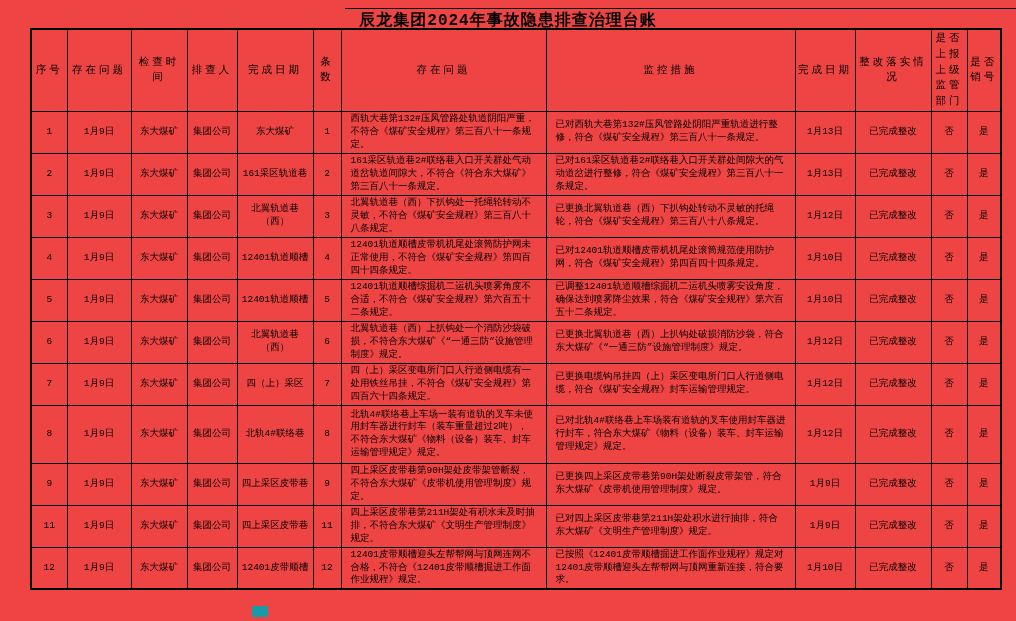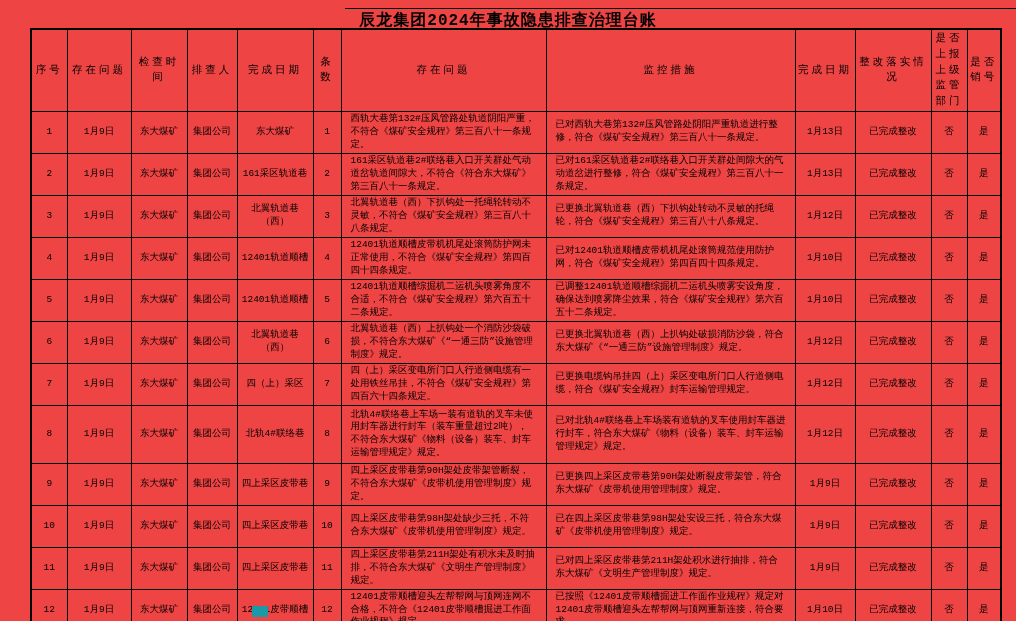--- a/index.html
+++ b/index.html
@@ -240,34 +240,20 @@
           <td>四上采区皮带巷</td>
           <td>9</td>
           <td class="text-cell">四上采区皮带巷第90H架处皮带架管断裂，不符合东大煤矿《皮带机使用管理制度》规定。</td>
           <td class="text-cell">已更换四上采区皮带巷第90H架处断裂皮带架管，符合东大煤矿《皮带机使用管理制度》规定。</td>
           <td>1月9日</td>
           <td>已完成整改</td>
           <td>否</td>
           <td>是</td>
         </tr>
         <tr>
-          <td>10</td>
-          <td>1月9日</td>
-          <td>东大煤矿</td>
-          <td>集团公司</td>
-          <td>四上采区皮带巷</td>
-          <td>10</td>
-          <td class="text-cell">四上采区皮带巷第98H架处缺少三托，不符合东大煤矿《皮带机使用管理制度》规定。</td>
-          <td class="text-cell">已在四上采区皮带巷第98H架处安设三托，符合东大煤矿《皮带机使用管理制度》规定。</td>
-          <td>1月9日</td>
-          <td>已完成整改</td>
-          <td>否</td>
-          <td>是</td>
-        </tr>
-        <tr>
           <td>11</td>
           <td>1月9日</td>
           <td>东大煤矿</td>
           <td>集团公司</td>
           <td>四上采区皮带巷</td>
           <td>11</td>
           <td class="text-cell">四上采区皮带巷第211H架处有积水未及时抽排，不符合东大煤矿《文明生产管理制度》规定。</td>
           <td class="text-cell">已对四上采区皮带巷第211H架处积水进行抽排，符合东大煤矿《文明生产管理制度》规定。</td>
           <td>1月9日</td>
           <td>已完成整改</td>

